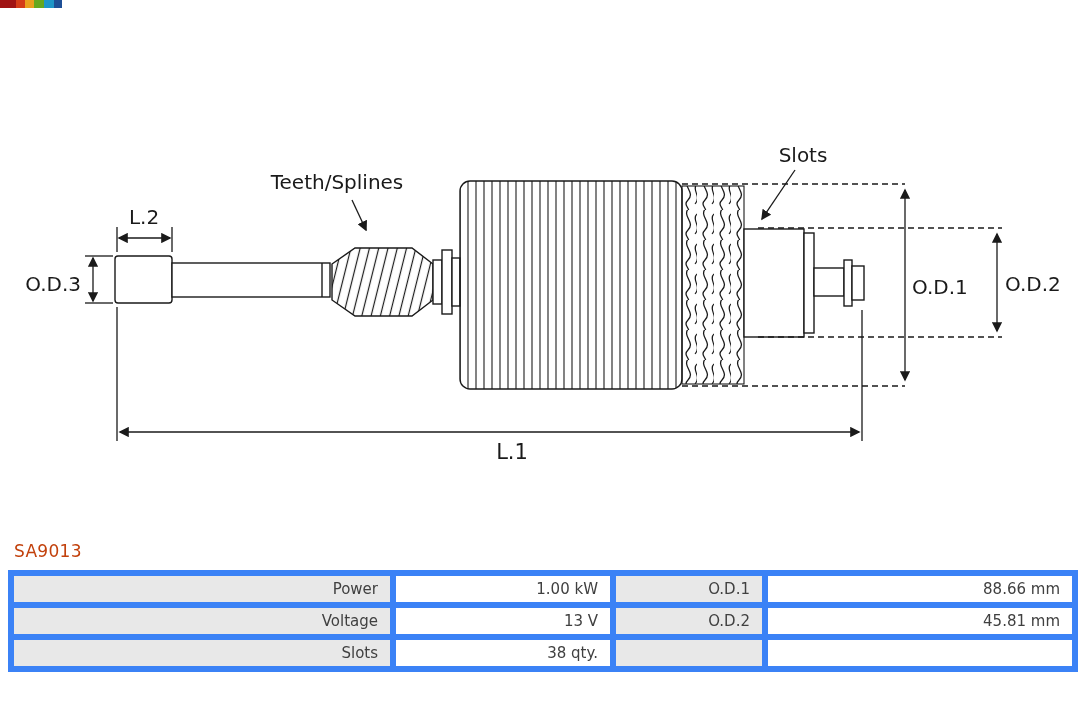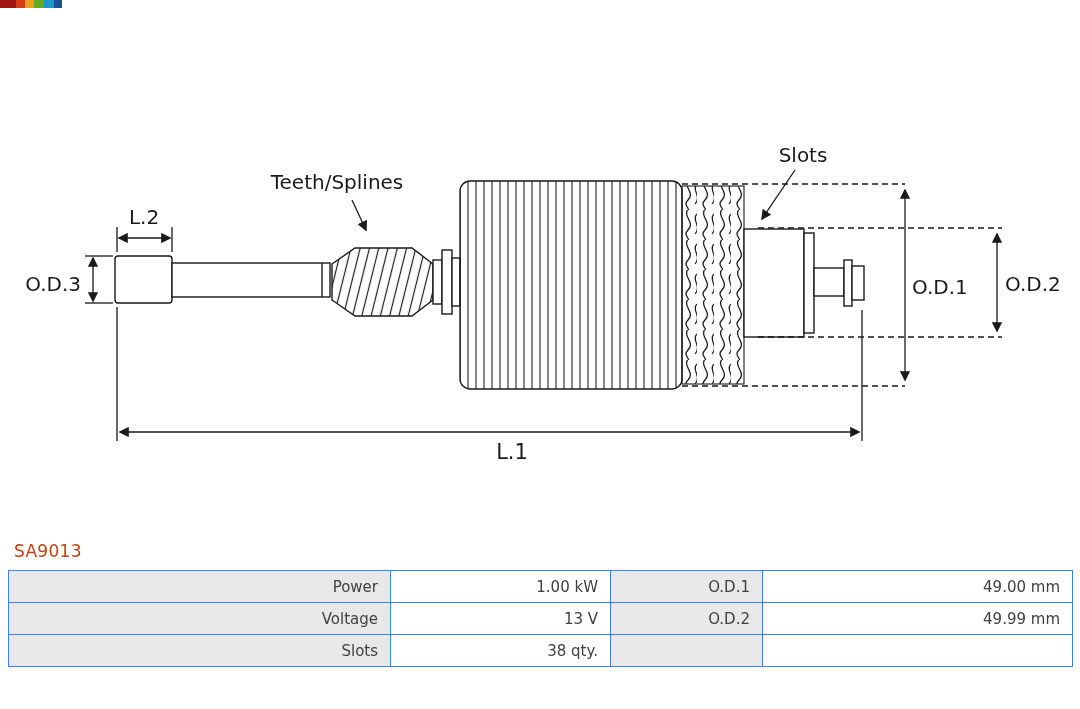--- a/index.html
+++ b/index.html
@@ -40,21 +40,21 @@
     position: absolute;
     left: 8px;
     top: 570px;
     width: 1064px;
     border-collapse: collapse;
     table-layout: fixed;
     font-size: 15px;
     color: #404040;
   }
   .spec-table td {
-    border: 1px solid #3b82f6;
+    border: 6px solid #3b82f6;
     height: 32px;
     padding: 0 12px 0 6px;
     text-align: right;
     white-space: nowrap;
     overflow: hidden;
   }
   .spec-table td.lbl { background: #e8e8e8; }
   .spec-table td.val { background: #ffffff; }
 </style>
 </head>
@@ -155,27 +155,27 @@
       <col style="width:382px">
         <col style="width:220px">
         <col style="width:152px">
         <col style="width:310px">
     </colgroup>
     <tbody>
       <tr>
         <td class="lbl">Power</td>
         <td class="val">1.00 kW</td>
         <td class="lbl">O.D.1</td>
-        <td class="val">49.00 mm</td>
+        <td class="val">88.66 mm</td>
       </tr>
       <tr>
         <td class="lbl">Voltage</td>
         <td class="val">13 V</td>
         <td class="lbl">O.D.2</td>
-        <td class="val">49.99 mm</td>
+        <td class="val">45.81 mm</td>
       </tr>
       <tr>
         <td class="lbl">Slots</td>
         <td class="val">38 qty.</td>
         <td class="lbl"></td>
         <td class="val"></td>
       </tr>
     </tbody>
   </table>
 

